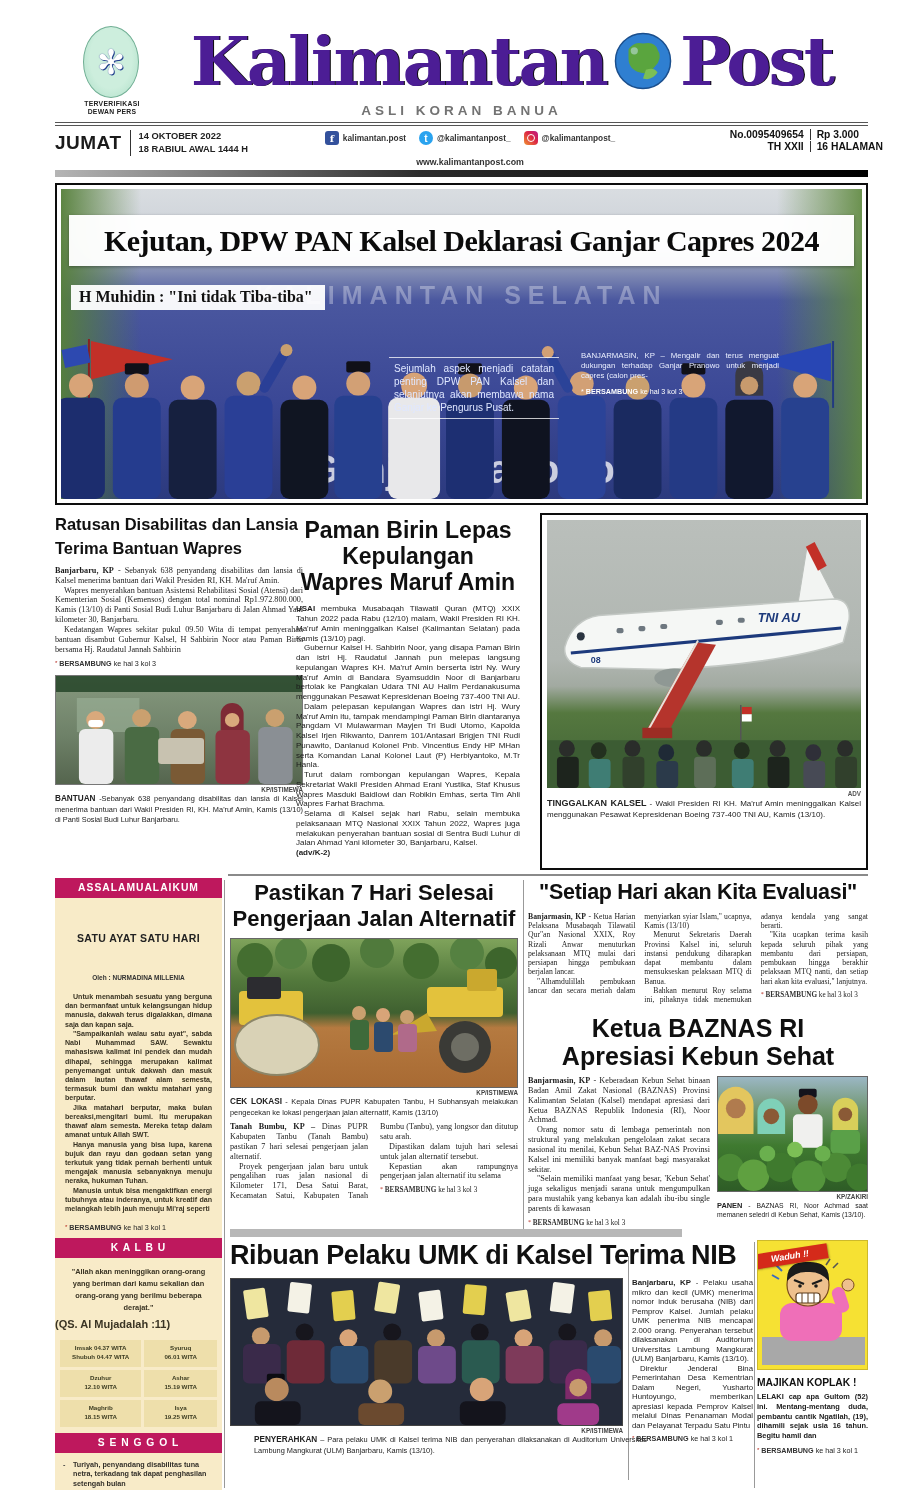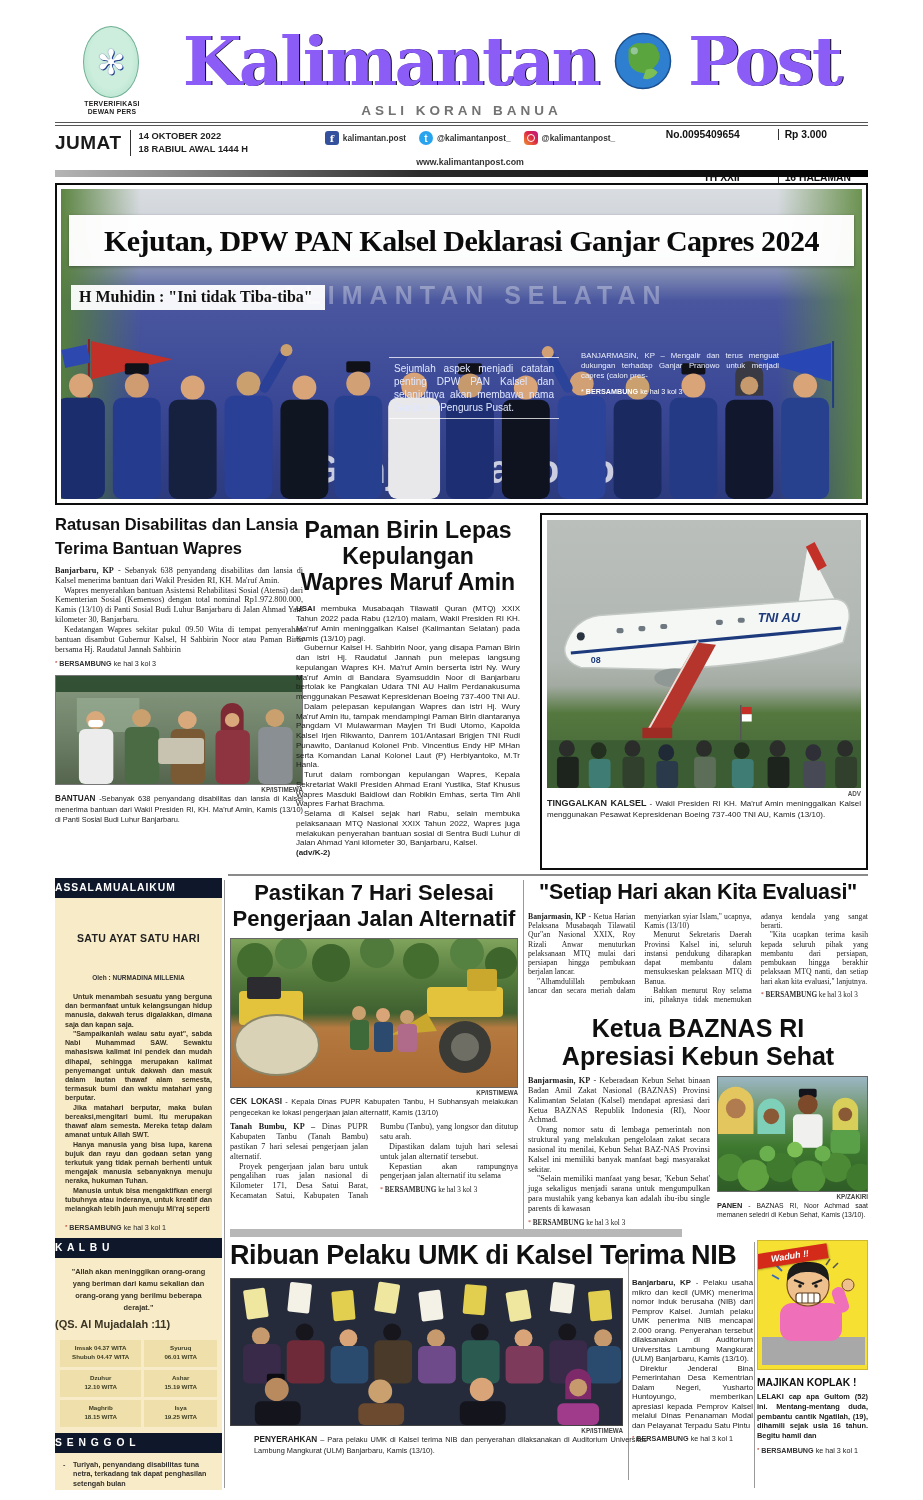--- a/index.html
+++ b/index.html
@@ -12,42 +12,42 @@
   .abs { position:absolute; }
 
   
   .press-logo { left:83px; top:26px; width:56px; height:72px;
     background:radial-gradient(ellipse at 50% 45%, #cdeedd 55%, #a8dcc4 100%);
     border-radius:50%; border:1px solid #6fae93; display:flex; align-items:center; justify-content:center; }
   .press-logo .flake { font-size:34px; color:#fff; text-shadow:0 0 1px #23408e, 1px 1px 0 #23408e; }
   .press-verify { left:62px; top:100px; width:100px; text-align:center;
     font-size:6.8px; font-weight:bold; line-height:1.25; color:#222; letter-spacing:.3px; }
   .paper-title { left:140px; right:40px; top:18px; height:86px;
-    display:flex; align-items:center; justify-content:center; gap:16px;
+    display:flex; align-items:center; justify-content:center; gap:8px;
     font-family:"DejaVu Serif", serif; font-weight:bold; font-size:68px;
-    letter-spacing:-3px; color:#8b5cf6; text-shadow:1px 0 0 #0d0d0d; white-space:nowrap; }
+    letter-spacing:-3px; color:#4c1d95; text-shadow:1px 0 0 #0d0d0d; white-space:nowrap; }
   .globe { width:58px; height:58px; flex:0 0 auto; }
   .tagline { left:0; right:0; top:103px; text-align:center; font-size:13.5px;
     font-weight:bold; letter-spacing:4px; color:#737373; }
   .rule-double { left:55px; right:55px; top:122px; height:4px;
     border-top:1px solid #555; border-bottom:1px solid #555; }
   .info-left { left:55px; top:130px; display:flex; align-items:center; }
   .day { font-size:19px; font-weight:bold; letter-spacing:.5px; }
   .vdash { width:1px; height:26px; background:#333; margin:0 8px; }
   .dates { font-size:9.3px; font-weight:bold; line-height:1.35; color:#222; }
   .socials { left:300px; width:340px; top:131px; display:flex; justify-content:center; gap:13px; align-items:center; }
   .soc { display:flex; align-items:center; gap:4px; font-size:8.3px; font-weight:bold; color:#333; }
   .soc-ic { width:14px; height:14px; border-radius:3px; color:#fff; font-size:10px; font-weight:bold;
     display:flex; align-items:center; justify-content:center; font-family:"DejaVu Serif", serif; }
   .ic-fb { background:#33519c; }
   .ic-tw { background:#2aa3ef; border-radius:50%; font-family:"Liberation Sans",sans-serif; }
   .ic-ig { background:linear-gradient(45deg,#f09433,#dc2743 55%,#bc1888); border-radius:4px; }
   .ic-ig span { width:8px; height:8px; border:1.6px solid #fff; border-radius:50%; display:block; }
-  .info-right { right:72px; top:129px; display:grid; grid-template-columns:auto auto; column-gap:0; row-gap:1px;
-    font-size:10.3px; font-weight:bold; color:#111;gap:32px; }
+  .info-right { right:40px; top:129px; display:grid; grid-template-columns:auto auto; column-gap:0; row-gap:1px;
+    font-size:10.3px; font-weight:bold; color:#111; }
   .info-right .c1 { text-align:right; padding-right:6px; }
   .info-right .c2 { border-left:1px solid #333; padding-left:6px; }
   .website { left:300px; width:340px; top:157px; text-align:center; font-size:8.8px; font-weight:bold; color:#333; }
   .rule-thick { left:55px; right:55px; top:170px; height:7px;
     background:linear-gradient(to right,#b5b5b5,#2c2c2c 45%,#000); }
 
   
   .lead-box { left:55px; top:183px; width:813px; height:322px; border:2px solid #0d0d0d;
     background:#fff; padding:4px; }
   .lead-photo { position:relative; width:100%; height:100%; overflow:hidden;
@@ -114,21 +114,21 @@
   .plane-box .caption { margin-top:1px; font-size:8px; }
   .plane-box .caption b { font-size:9px; }
 
   
   .hrule { background:#8a8a8a; height:1.5px; }
   .vrule { background:#999; width:1px; }
   .gray-bar { left:230px; top:1229px; width:452px; height:8px; background:#b7b7b7; }
 
   
   .sidebar { left:55px; top:878px; width:167px; height:612px; background:#f8ebc8; overflow:hidden; }
-  .red-bar { background:#0f172a; color:#fff; font-weight:bold; 
+  .red-bar { background:#be185d; color:#fff; font-weight:bold; text-align:center;
     font-size:10.3px; line-height:20px; height:20px; letter-spacing:1px; }
   .sb-title { text-align:center; font-weight:bold; font-size:10.5px; letter-spacing:.4px; margin-top:34px; color:#222; }
   .sb-byline { text-align:center; font-weight:bold; font-size:6.5px; margin-top:30px; color:#333; }
   .sb-body { padding:12px 10px 0; font-size:7.1px; font-weight:bold; line-height:1.3;
     text-align:justify; color:#3a3424; }
   .sb-body p { text-indent:8px; }
   .sb-body p.lead-p { text-indent:8px; }
   .sb-cont { padding:4px 10px 6px; }
   .kalbu-quote { padding:8px 9px 4px; font-size:7.4px; font-weight:bold; line-height:1.6;
     text-align:center; color:#3a3424; }

